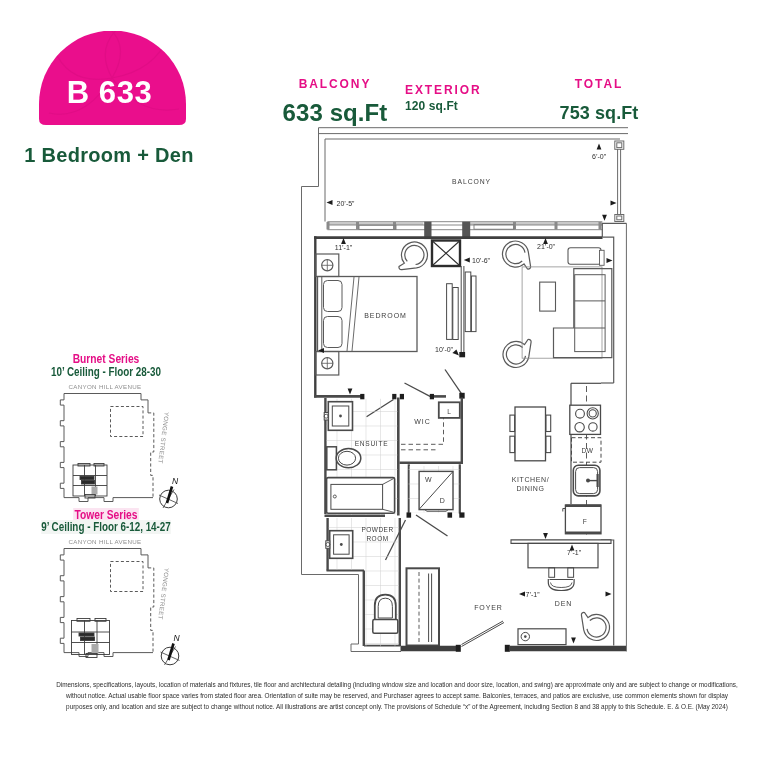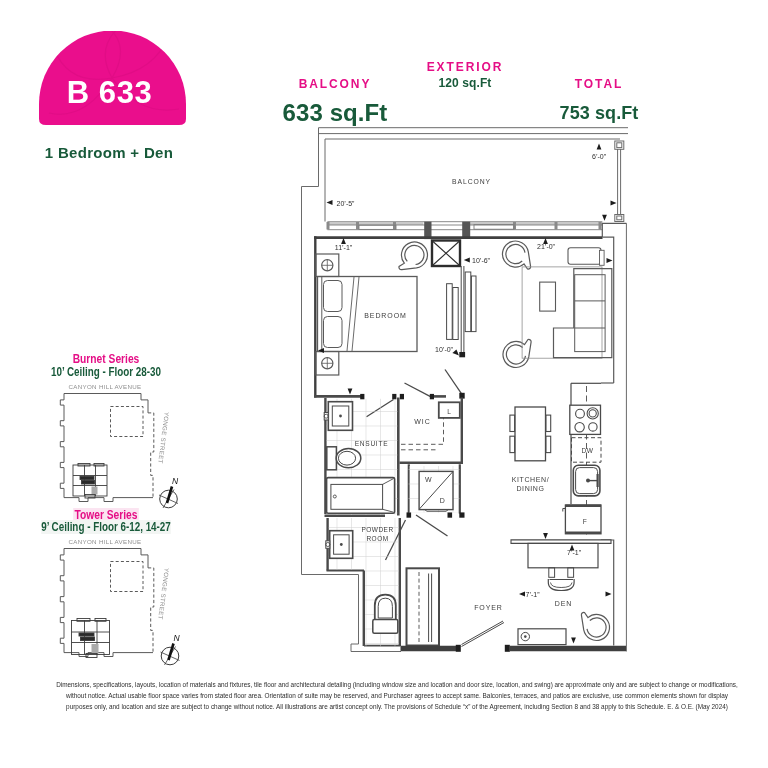--- a/index.html
+++ b/index.html
@@ -25,28 +25,28 @@
     <path d="M73,47 Q95,10 60,-10"></path>
     <path d="M73,47 Q115,40 130,5"></path>
     <path d="M73,47 Q100,85 140,78"></path>
     <path d="M73,47 Q45,90 10,82"></path>
     <path d="M73,47 Q30,55 15,18"></path>
     <path d="M73,47 Q55,15 85,-8"></path>
   </g>
   <text x="70.5" y="72" text-anchor="middle" fill="#ffffff" font-size="31" font-weight="600" letter-spacing="0.6">B 633</text>
 </svg>
 
-<div class="abs green" style="left:23px;top:144px;width:172px;text-align:center;font-size:15px;font-weight:bold;letter-spacing:0.3px;">1 Bedroom + Den</div>
+<div class="abs green" style="left:23px;top:144px;width:172px;text-align:center;font-size:20px;font-weight:bold;letter-spacing:0.3px;">1 Bedroom + Den</div>
 
 <div class="abs" style="left:275px;top:76.5px;width:120px;text-align:center;">
   <div class="pink" style="font-size:12px;font-weight:bold;letter-spacing:1.9px;">BALCONY</div>
   <div class="green" style="font-size:24px;font-weight:bold;margin-top:8px;letter-spacing:0.1px;">633 sq.Ft</div>
 </div>
 
-<div class="abs" style="left:405px;top:60px;width:120px;text-align:center;">
+<div class="abs" style="left:405px;top:83px;width:120px;text-align:left;">
   <div class="pink" style="font-size:12px;font-weight:bold;letter-spacing:1.9px;">EXTERIOR</div>
   <div class="green" style="font-size:12px;font-weight:bold;margin-top:2px;letter-spacing:0.1px;">120 sq.Ft</div>
 </div>
 
 <div class="abs" style="left:539px;top:76.5px;width:120px;text-align:center;">
   <div class="pink" style="font-size:12px;font-weight:bold;letter-spacing:1.9px;">TOTAL</div>
   <div class="green" style="font-size:18px;font-weight:bold;margin-top:12px;letter-spacing:0.1px;">753 sq.Ft</div>
 </div>
 
 <div class="abs pink" style="left:26px;top:352px;width:160px;text-align:center;font-size:12.5px;font-weight:bold;white-space:nowrap;transform:scaleX(0.82);">Burnet Series</div>

